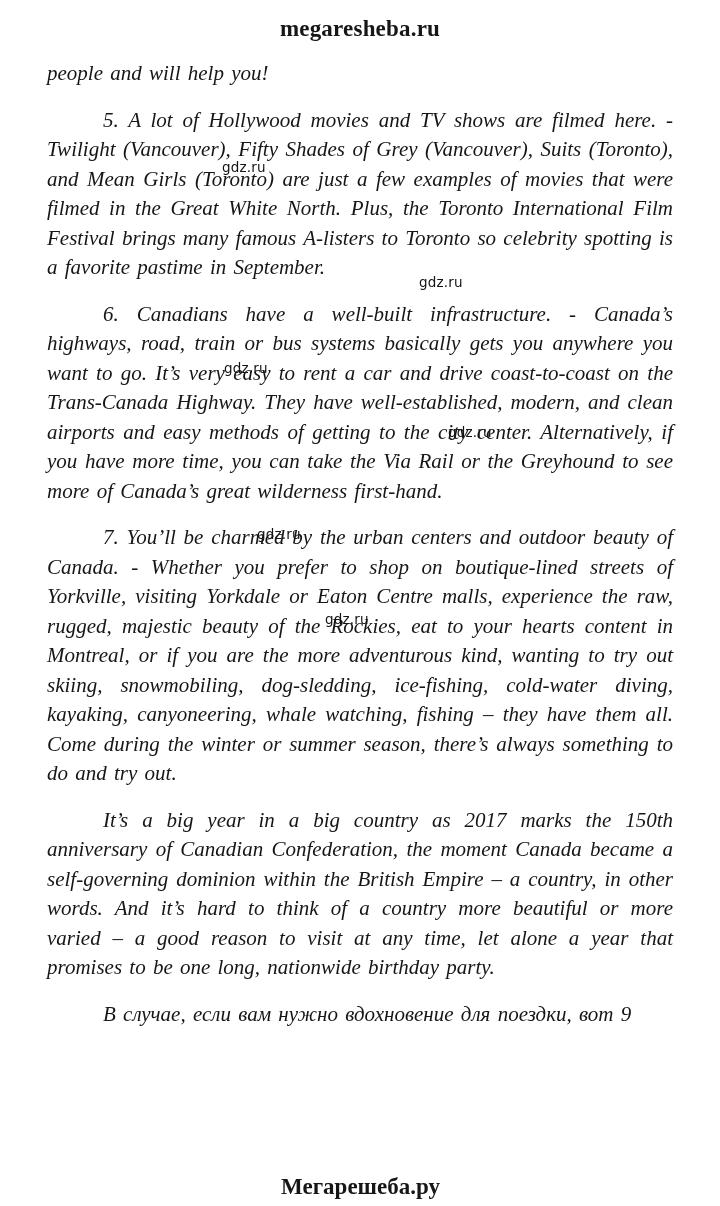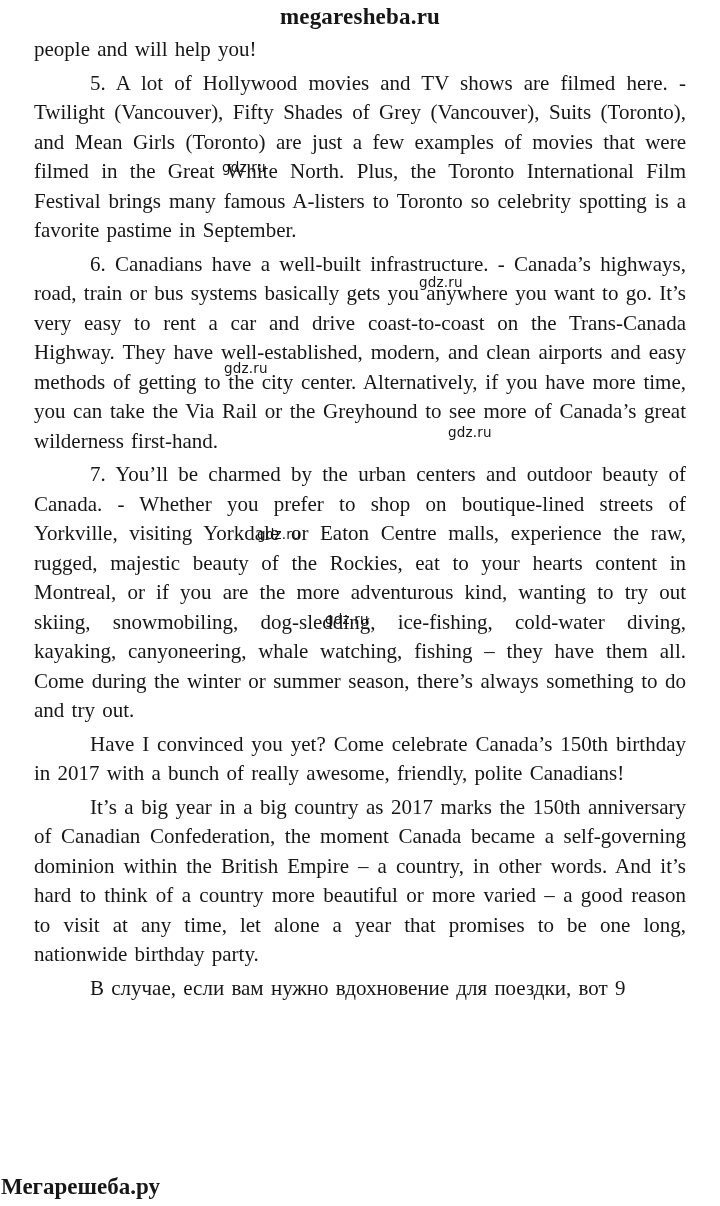--- a/index.html
+++ b/index.html
@@ -16,70 +16,70 @@
     width: 720px;
     height: 1206px;
     overflow: hidden;
     background: #ffffff;
   }
   .site-header {
     text-align: center;
     font-weight: bold;
     font-size: 23px;
     line-height: 26px;
-    padding-top: 4px;
+    padding-top: 16px;
     letter-spacing: 0.2px;
   }
   .content {
     margin: 5px 30px 0 30px;
     font-size: 21px;
     line-height: 29.5px;
     text-align: justify;
     word-spacing: 2px;
   }
   .content p {
-    margin: 4px;
+    margin: 17px;
     text-indent: 56px;
+    font-style: italic;
   }
   .content p.no-indent { text-indent: 0; }
   .content p.gap-before { margin-top: 30px; }
   .watermark {
     position: absolute;
     font-family: "DejaVu Sans", sans-serif;
     font-weight: normal;
     font-size: 13.5px;
     line-height: 14px;
     color: #141414;
     letter-spacing: 0.2px;
     white-space: nowrap;
   }
   .site-footer {
     position: absolute;
     left: 1px;
     right: 0;
     bottom: 6px;
-    text-align: left;
+    text-align: center;
     font-weight: bold;
     font-size: 23px;
     line-height: 26px;
   }
 </style>
 </head>
 <body>
 
 <div class="page">
 
   <div class="site-header">megaresheba.ru</div>
 
   <div class="content">
     <p class="no-indent">people and will help you!</p>
     <p>5. A lot of Hollywood movies and TV shows are filmed here. - Twilight (Vancouver), Fifty Shades of Grey (Vancouver), Suits (Toronto), and Mean Girls (Toronto) are just a few examples of movies that were filmed in the Great White North. Plus, the Toronto International Film Festival brings many famous A-listers to Toronto so celebrity spotting is a favorite pastime in September.</p>
     <p>6. Canadians have a well-built infrastructure. - Canada’s highways, road, train or bus systems basically gets you anywhere you want to go. It’s very easy to rent a car and drive coast-to-coast on the Trans-Canada Highway. They have well-established, modern, and clean airports and easy methods of getting to the city center. Alternatively, if you have more time, you can take the Via Rail or the Greyhound to see more of Canada’s great wilderness first-hand.</p>
     <p>7. You’ll be charmed by the urban centers and outdoor beauty of Canada. - Whether you prefer to shop on boutique-lined streets of Yorkville, visiting Yorkdale or Eaton Centre malls, experience the raw, rugged, majestic beauty of the Rockies, eat to your hearts content in Montreal, or if you are the more adventurous kind, wanting to try out skiing, snowmobiling, dog-sledding, ice-fishing, cold-water diving, kayaking, canyoneering, whale watching, fishing – they have them all. Come during the winter or summer season, there’s always something to do and try out.</p>
-    <p>Have I convinced you yet? Come celebrate Canada’s 150th birthday in 2017 with a bunch of really awesome, friendly, polite Canadians!</p>
     <p>It’s a big year in a big country as 2017 marks the 150th anniversary of Canadian Confederation, the moment Canada became a self-governing dominion within the British Empire – a country, in other words. And it’s hard to think of a country more beautiful or more varied – a good reason to visit at any time, let alone a year that promises to be one long, nationwide birthday party.</p>
     <p>В случае, если вам нужно вдохновение для поездки, вот 9</p>
   </div>
 
   <span class="watermark" style="left:222px; top:160px;">gdz.ru</span>
   <span class="watermark" style="left:419px; top:275px;">gdz.ru</span>
   <span class="watermark" style="left:224px; top:361px;">gdz.ru</span>
   <span class="watermark" style="left:448px; top:425px;">gdz.ru</span>
   <span class="watermark" style="left:257px; top:527px;">gdz.ru</span>
   <span class="watermark" style="left:325px; top:612px;">gdz.ru</span>

